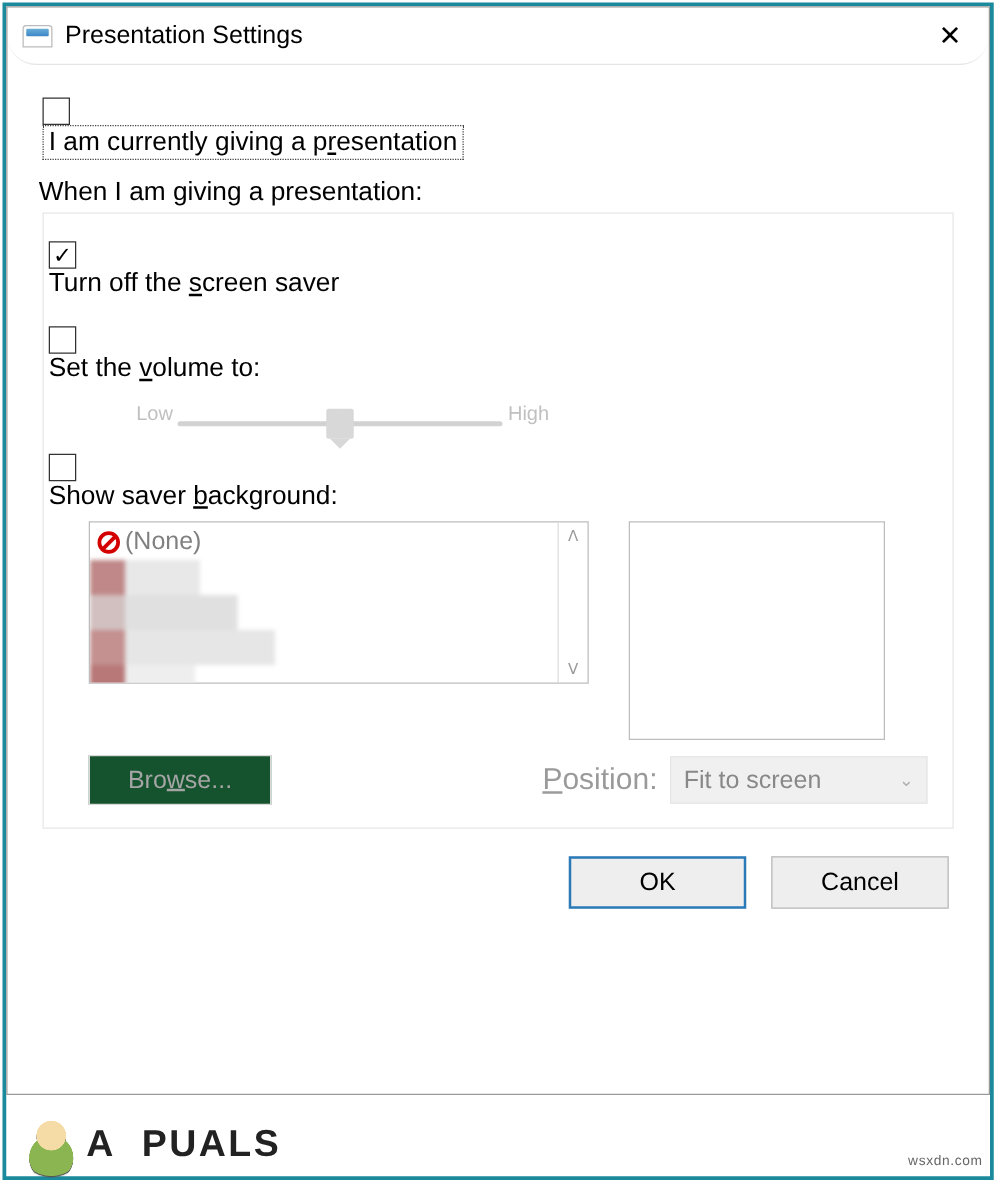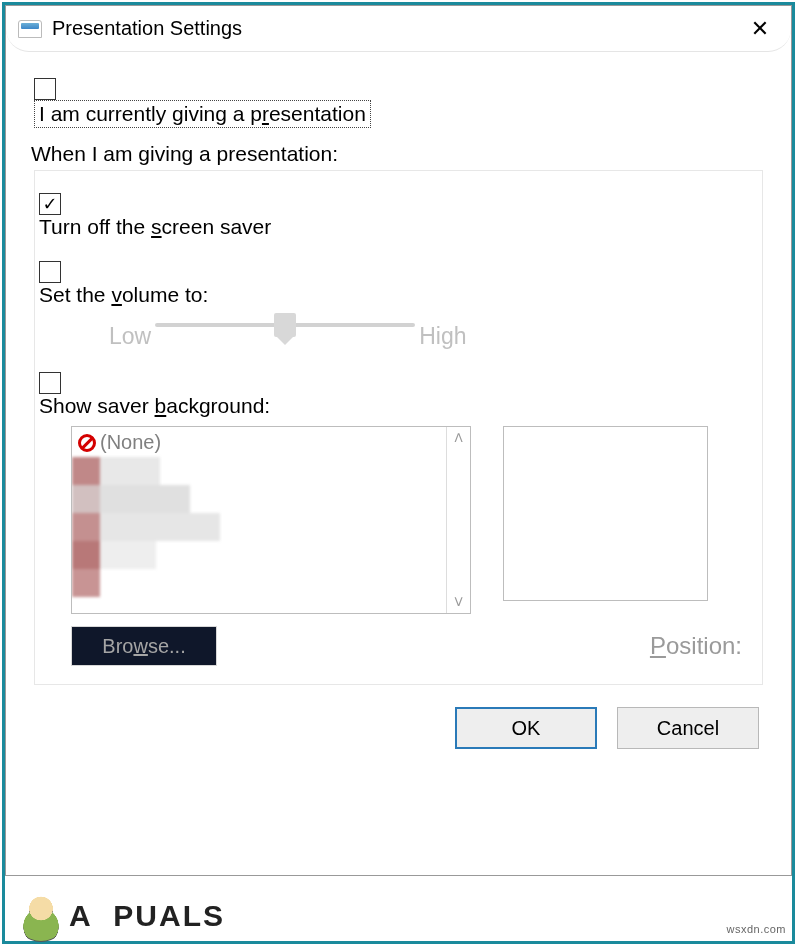--- a/index.html
+++ b/index.html
@@ -121,27 +121,27 @@
     .groupbox {
       border: 1px solid #e7e7e7;
       padding: 22px 20px 18px 4px;
       margin-top: 4px;
     }
     .groupbox .row {
       margin-bottom: 22px;
     }
     .slider-row {
       display: flex;
-      align-items: flex-start;
+      align-items: flex-end;
       gap: 4px;
       padding-left: 70px;
       margin-top: -6px;
       margin-bottom: 22px;
       color: #c0c0c0;
-      font-size: 23px;
+      font-size: 16px;
     }
     .slider-track {
       flex: 1;
       max-width: 260px;
       height: 4px;
       background: #d2d2d2;
       border-radius: 2px;
       position: relative;
     }
     .slider-thumb {
@@ -163,21 +163,21 @@
       border-top:8px solid #d8d8d8;
     }
     .bg-area {
       display: flex;
       gap: 32px;
       margin-top: 6px;
       padding-left: 32px;
     }
     .listbox {
       width: 400px;
-      height: 188px;
+      height: 130px;
       border: 1px solid #bdbdbd;
       background: #fff;
       color: #808080;
       position: relative;
       display: flex;
     }
     .listbox-inner {
       flex: 1;
       overflow: hidden;
       padding: 4px 6px;
@@ -243,21 +243,21 @@
     .below-list {
       display: flex;
       align-items: center;
       margin-top: 12px;
       padding-left: 32px;
       gap: 10px;
     }
     .browse-btn {
       width: 146px;
       height: 40px;
-      background: #0f172a;
+      background: #14532d;
       border: 1px solid #d8d8d8;
       color: #a5a5a5;
       font-size: 20px;
       display: flex;
       align-items: center;
       justify-content: center;
     }
     .pos-label {
       margin-left: auto;
       color: #9a9a9a;
@@ -401,20 +401,24 @@
           <div class="preview"></div>
         </div>
 
         <div class="below-list">
           <div class="browse-btn">
             <span>Bro</span>
               <span class="underline-key">w</span>
               <span>se...</span>
           </div>
           <span class="pos-label"><span class="underline-key">P</span><span>o</span><span>sition:</span></span>
+          <div class="pos-select">
+            <span>Fit to screen</span>
+            <span class="chev">⌄</span>
+          </div>
         </div>
 
       </div>
 
       <div class="footer-btns">
         <div class="btn primary">OK</div>
         <div class="btn">Cancel</div>
       </div>
 
     </div>

